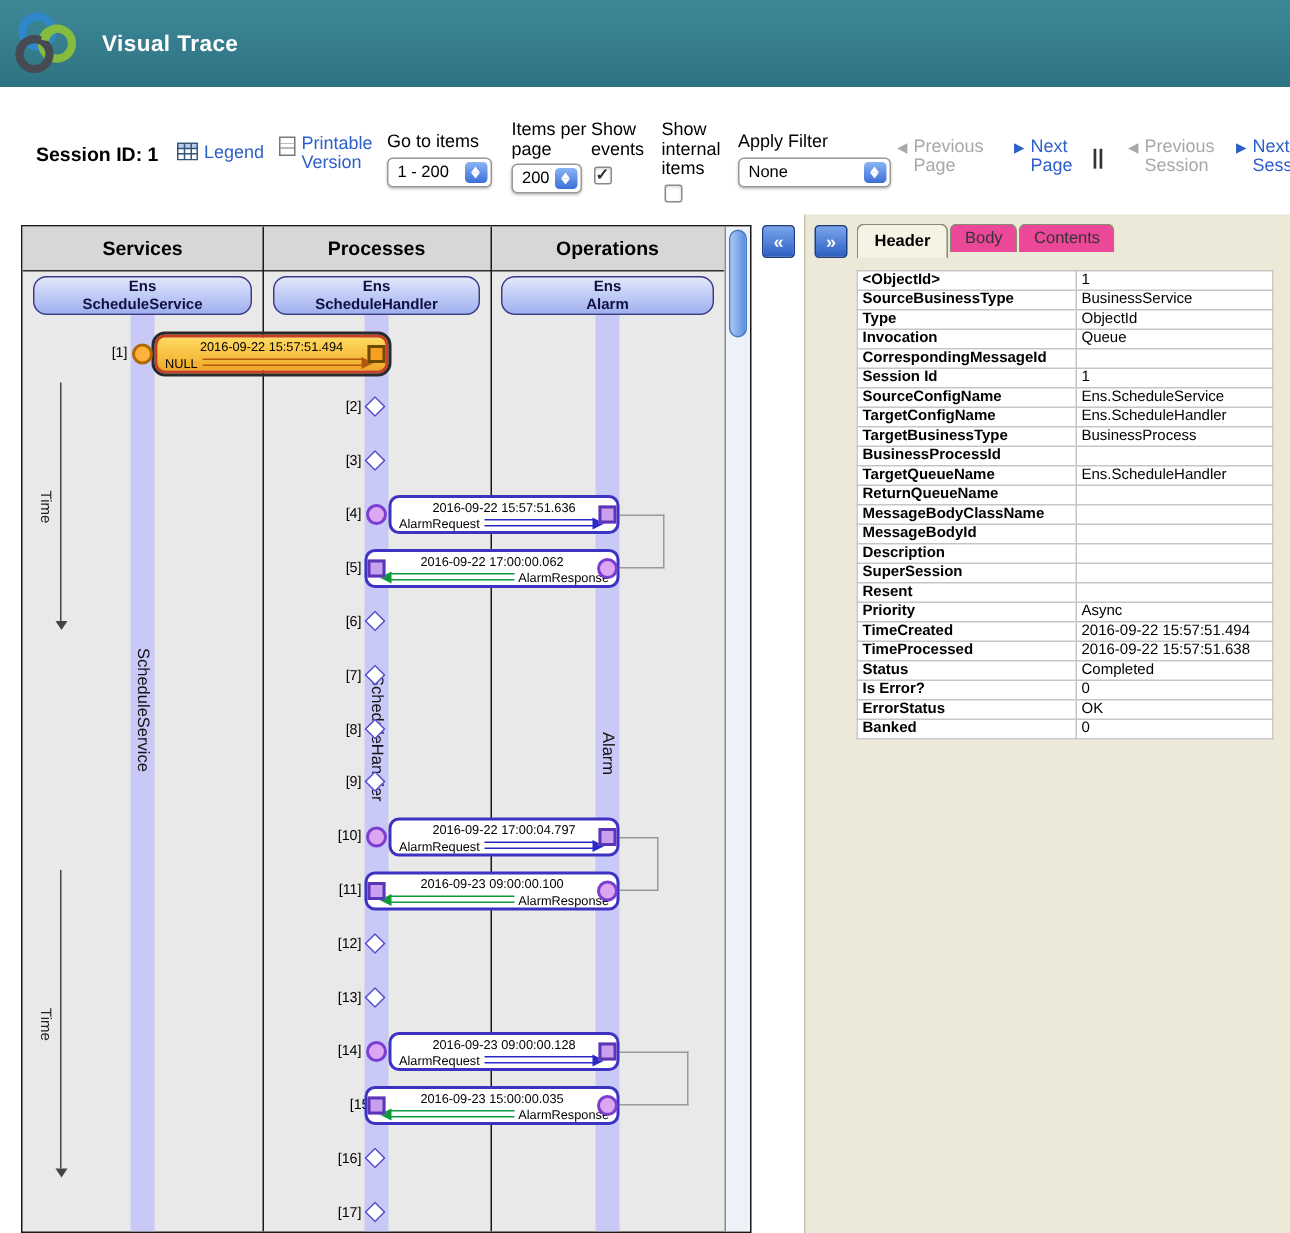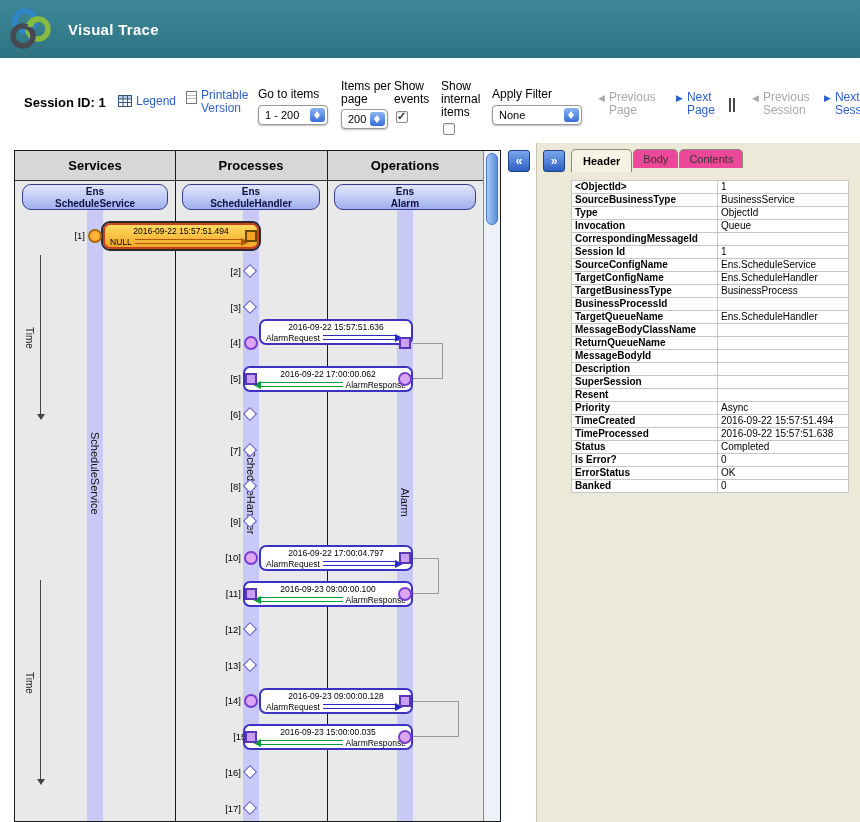--- a/index.html
+++ b/index.html
@@ -165,21 +165,21 @@
     <div class="cb checked" style="margin-top:5px;margin-left:2px"></div>
   </div>
 
   <div class="t-item" style="left:441px;top:22px">
     <div style="width:52px;line-height:13px">Show internal items</div>
     <div class="cb" style="margin-top:4px;margin-left:2px"></div>
   </div>
 
   <div class="t-item" style="left:492px;top:29px">
     <div>Apply Filter</div>
-    <div class="fsel" style="margin-top:4px;width:90px">
+    <div class="fsel" style="margin-top:4px;width:102px">
       <span>None</span>
       <span class="sel-btn"></span>
     </div>
   </div>
 
   <div class="t-item row" style="left:598px;top:33px">
     <span class="glyph muted">◀</span>
     <span class="muted" style="width:50px;line-height:13px">Previous Page</span>
   </div>
 
@@ -241,21 +241,21 @@
             <span class="arr arr-r sel"></span>
           </div>
           </div>
         <div class="ep-circle org" style="left:73px;top:78px"></div>
         <div class="ep-square org" style="left:230px;top:79px"></div>
         <div class="evnum" style="left:184px;top:115px">[2]</div>
         <div class="diamond" style="left:230px;top:115px"></div>
         <div class="evnum" style="left:184px;top:151px">[3]</div>
         <div class="diamond" style="left:230px;top:151px"></div>
         <div class="evnum" style="left:184px;top:186px">[4]</div>
-        <div class="msg-box request" style="left:244px;top:168px;width:154px">
+        <div class="msg-box request" style="left:244px;top:179px;width:154px">
             <div class="ev-time">2016-09-22 15:57:51.636</div>
             <div class="ev-l2">
             <span class="ev-name">AlarmRequest</span>
             <span class="arr arr-r"></span>
           </div>
           </div>
         <div class="ep-circle pur" style="left:229px;top:185px"></div>
         <div class="ep-square pur" style="left:384px;top:186px"></div>
         <div class="evnum" style="left:184px;top:222px">[5]</div>
         <div class="msg-box response" style="left:228px;top:215px;width:170px">
@@ -378,25 +378,25 @@
           </tr>
           <tr>
             <td class="k">BusinessProcessId</td>
             <td class="v"></td>
           </tr>
           <tr>
             <td class="k">TargetQueueName</td>
             <td class="v">Ens.ScheduleHandler</td>
           </tr>
           <tr>
+            <td class="k">ReturnQueueName</td>
+            <td class="v"></td>
+          </tr>
+          <tr>
             <td class="k">MessageBodyClassName</td>
-            <td class="v"></td>
-          </tr>
-          <tr>
-            <td class="k">ReturnQueueName</td>
             <td class="v"></td>
           </tr>
           <tr>
             <td class="k">MessageBodyId</td>
             <td class="v"></td>
           </tr>
           <tr>
             <td class="k">Description</td>
             <td class="v"></td>
           </tr>

